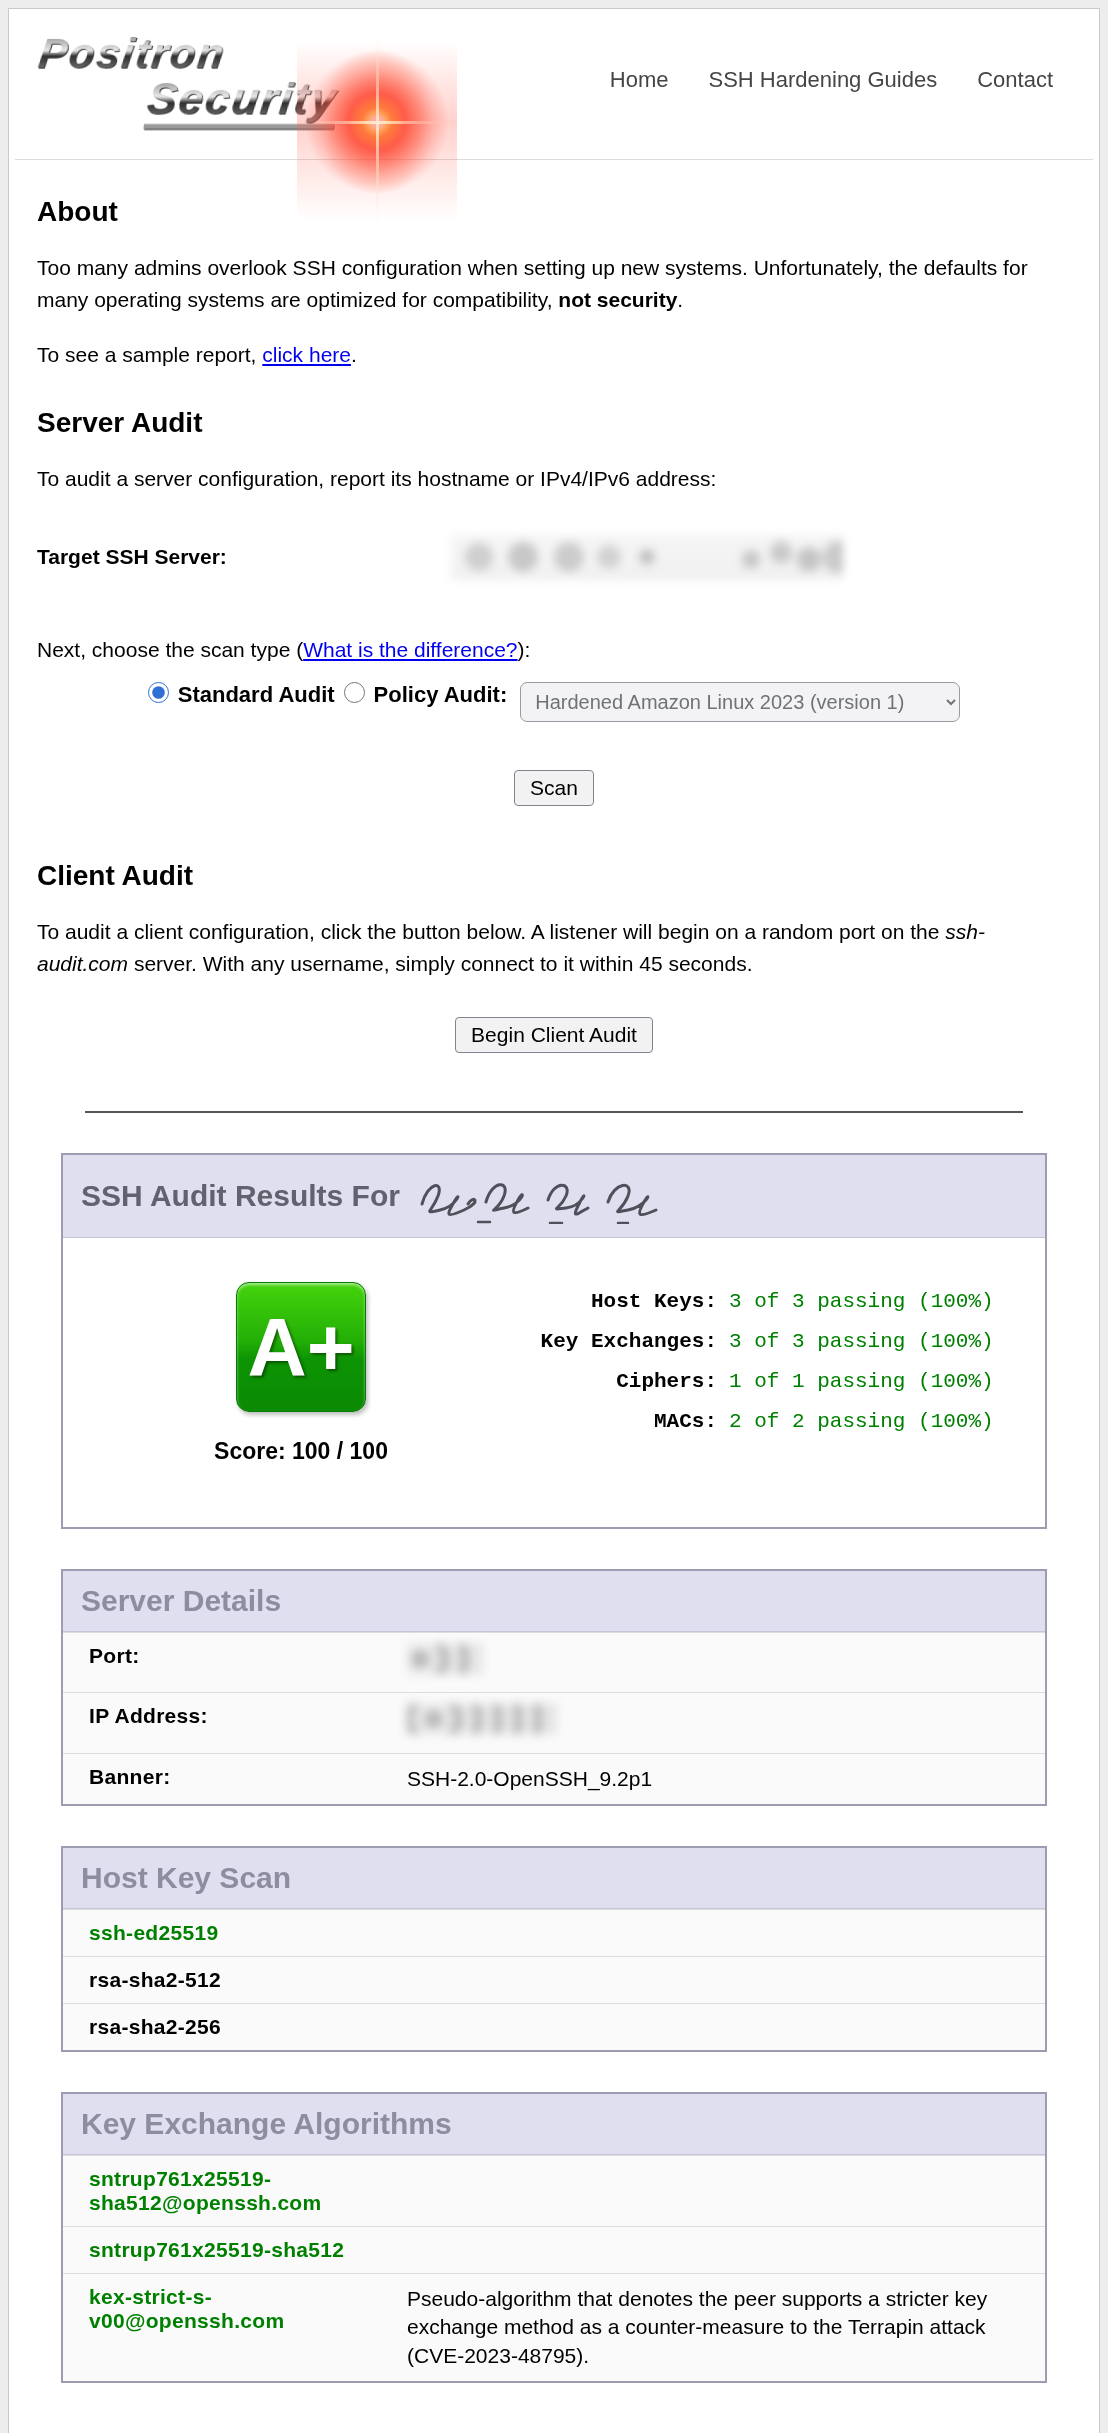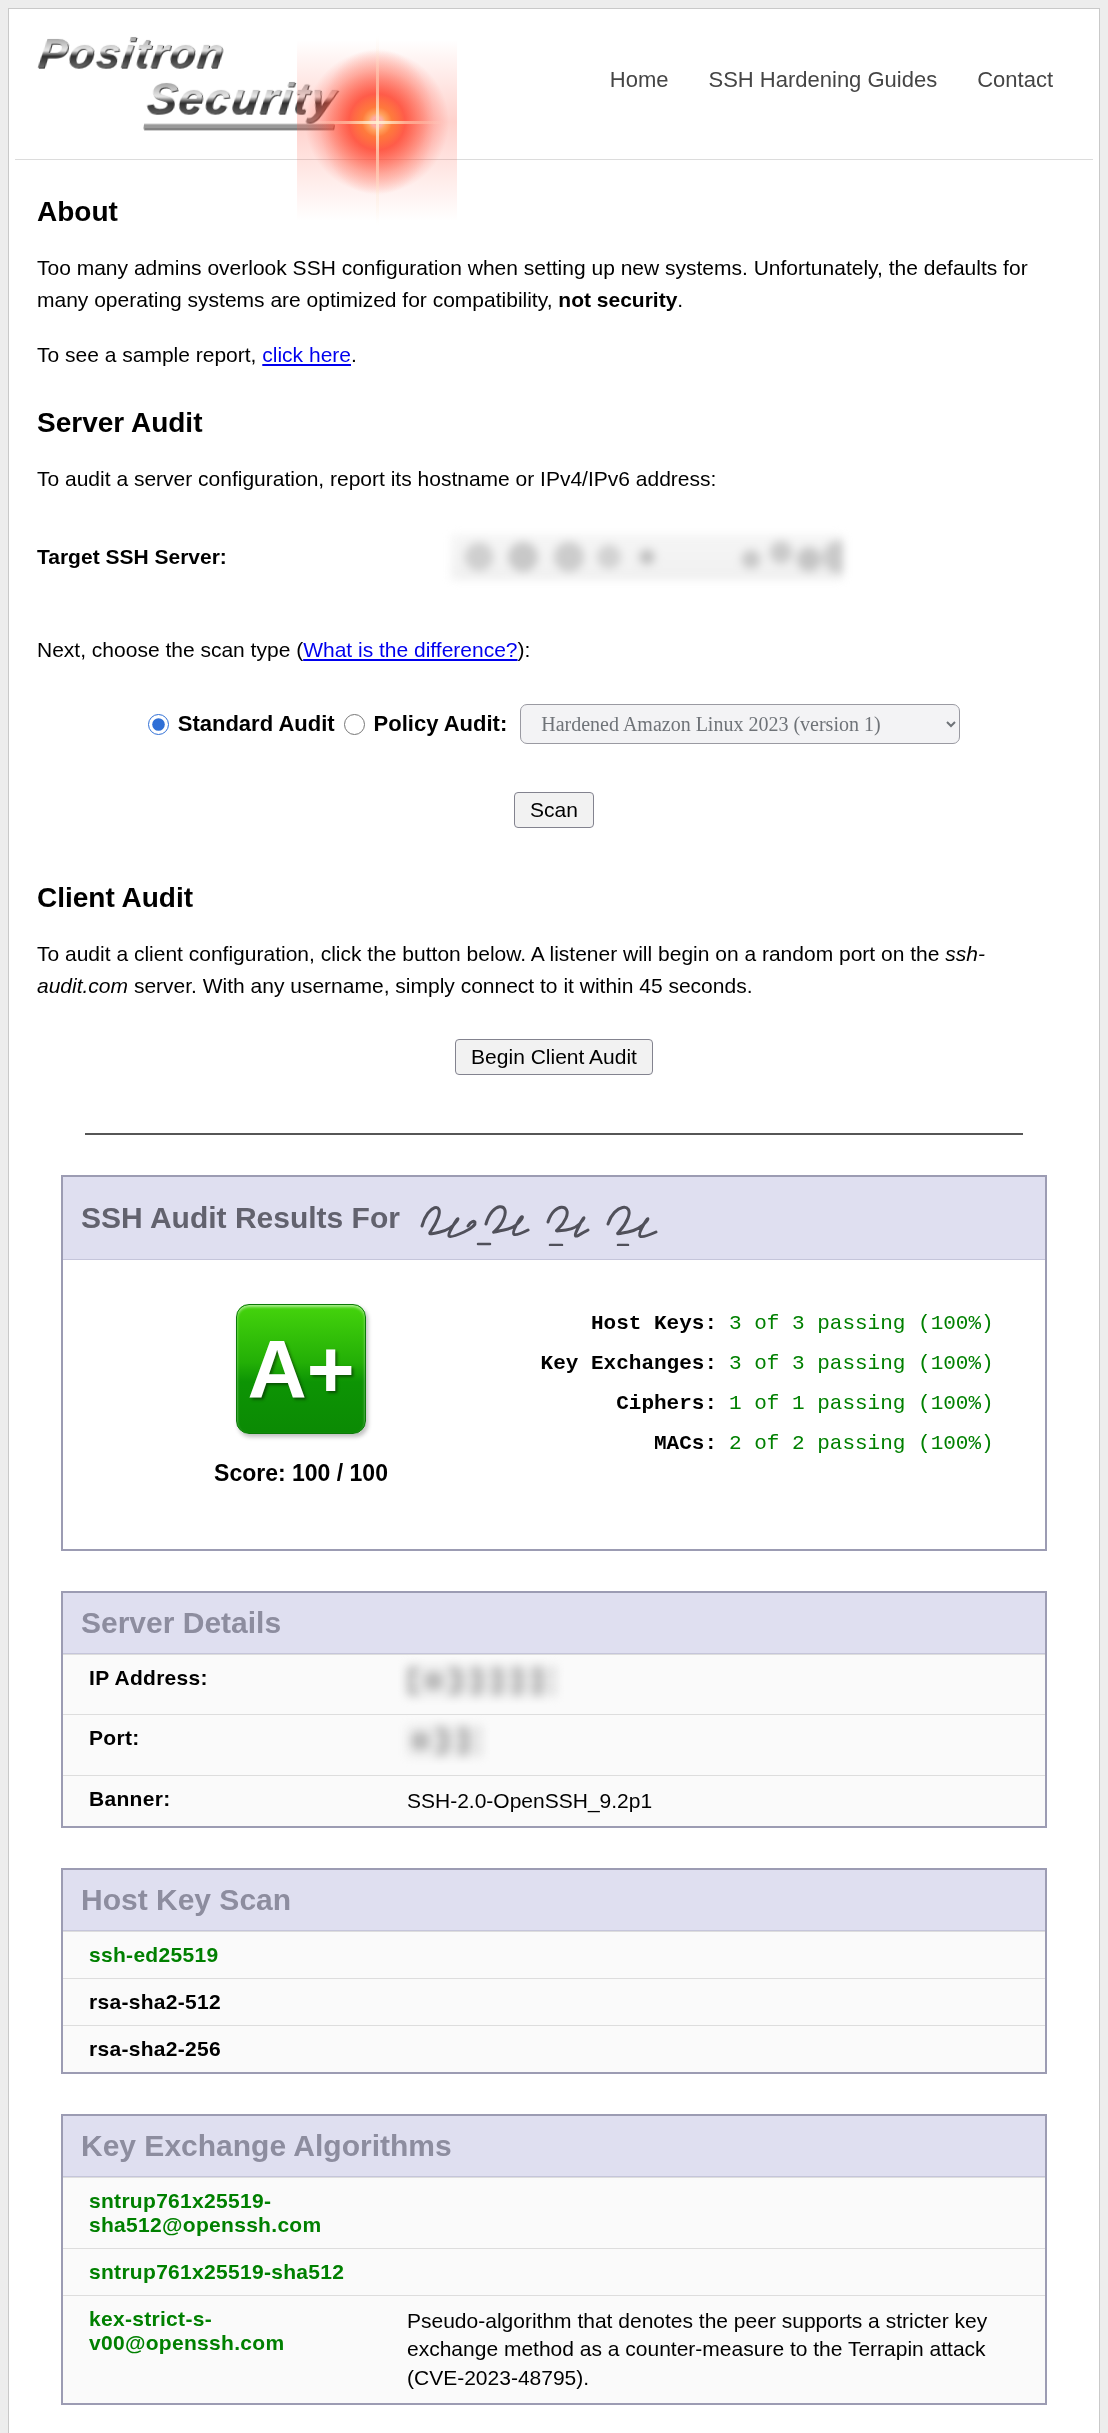--- a/index.html
+++ b/index.html
@@ -51,25 +51,25 @@
         radial-gradient(circle 20px at 118px 50%, #cccccc 0 13px, #f4f4f4 17px, transparent 21px),
         radial-gradient(circle 16px at 158px 50%, #d2d2d2 0 10px, #f4f4f4 14px, transparent 18px),
         radial-gradient(circle 12px at 196px 50%, #bdbdbd 0 5px, #eee 9px, transparent 13px),
         radial-gradient(circle 12px at 300px 55%, #c6c6c6 0 6px, transparent 12px),
         radial-gradient(circle 14px at 330px 40%, #c9c9c9 0 8px, transparent 14px),
         radial-gradient(circle 16px at 358px 55%, #c4c4c4 0 9px, transparent 15px),
         radial-gradient(circle 20px at 388px 50%, #c9c9c9 0 13px, transparent 19px),
         linear-gradient(#f6f6f6,#f0f0f0);
       filter:blur(4px); cursor:text; }
   .scan-type-line { font-size:21px; margin-top:58px; }
-  .radio-row { display:flex; align-items:center; justify-content:center; gap:9px; margin-top:42px; font-size:22px; }
+  .radio-row { display:flex; align-items:flex-start; justify-content:center; gap:9px; margin-top:20px; font-size:22px; }
   .radio-row input[type=radio] { width:21px; height:21px; accent-color:#2f6fd6; cursor:pointer; }
   .radio-row label { font-weight:bold; cursor:pointer; }
-  .policy-select { font-family:Liberation Serif, serif; font-size:20px; color:#6f7378; background:#f3f3f5;
-      border:1px solid #9a9aa2; border-radius:7px; height:40px; width:440px; padding:0 16px; margin-left:4px; }
+  .policy-select { font-family:Liberation Sans, sans-serif; font-size:20px; color:#6f7378; background:#f3f3f5;
+      border:1px solid #9a9aa2; border-radius:7px; height:40px; width:440px; padding:0 10px; margin-left:4px; }
   .btn { font-family:inherit; font-size:21px; color:#000; background:#f2f2f2;
       border:1px solid #83838f; border-radius:4px; padding:5px 15px; cursor:pointer; }
   .btn-center { text-align:center; margin-top:48px; }
 
   .dark-divider { border:0; border-top:2px solid #565656; width:86%; margin:58px auto 0; }
 
   
   .panel { border:2px solid #9c9cb3; margin:40px 52px 0; background:#fafafa; }
   .panel-h { background:#dfdff0; padding:13px 18px; font-size:30px; font-weight:bold; color:#8d8d9f;
       border-bottom:1px solid #c5c5da; display:flex; align-items:center; gap:14px; }
@@ -187,28 +187,28 @@
           <span class="stat-label">MACs:</span>
           <span class="good">2 of 2 passing (100%)</span>
         </div>
       </div>
     </div>
   </div>
 
   <div class="panel">
     <div class="panel-h">Server Details</div>
     <div class="panel-row">
+      <span class="row-label">Port:</span>
+      <span class="row-value"><span class="redact-sm redact-port" style="display:inline-block"></span></span>
+    </div>
+    <div class="panel-row">
       <span class="row-label">IP Address:</span>
       <span class="row-value"><span class="redact-sm redact-ip" style="display:inline-block"></span></span>
     </div>
     <div class="panel-row">
-      <span class="row-label">Port:</span>
-      <span class="row-value"><span class="redact-sm redact-port" style="display:inline-block"></span></span>
-    </div>
-    <div class="panel-row">
       <span class="row-label">Banner:</span>
       <span class="row-value">SSH-2.0-OpenSSH_9.2p1</span>
     </div>
   </div>
 
   <div class="panel">
     <div class="panel-h">Host Key Scan</div>
     <div class="panel-row">
       <span class="row-label good">ssh-ed25519</span>
     </div>

